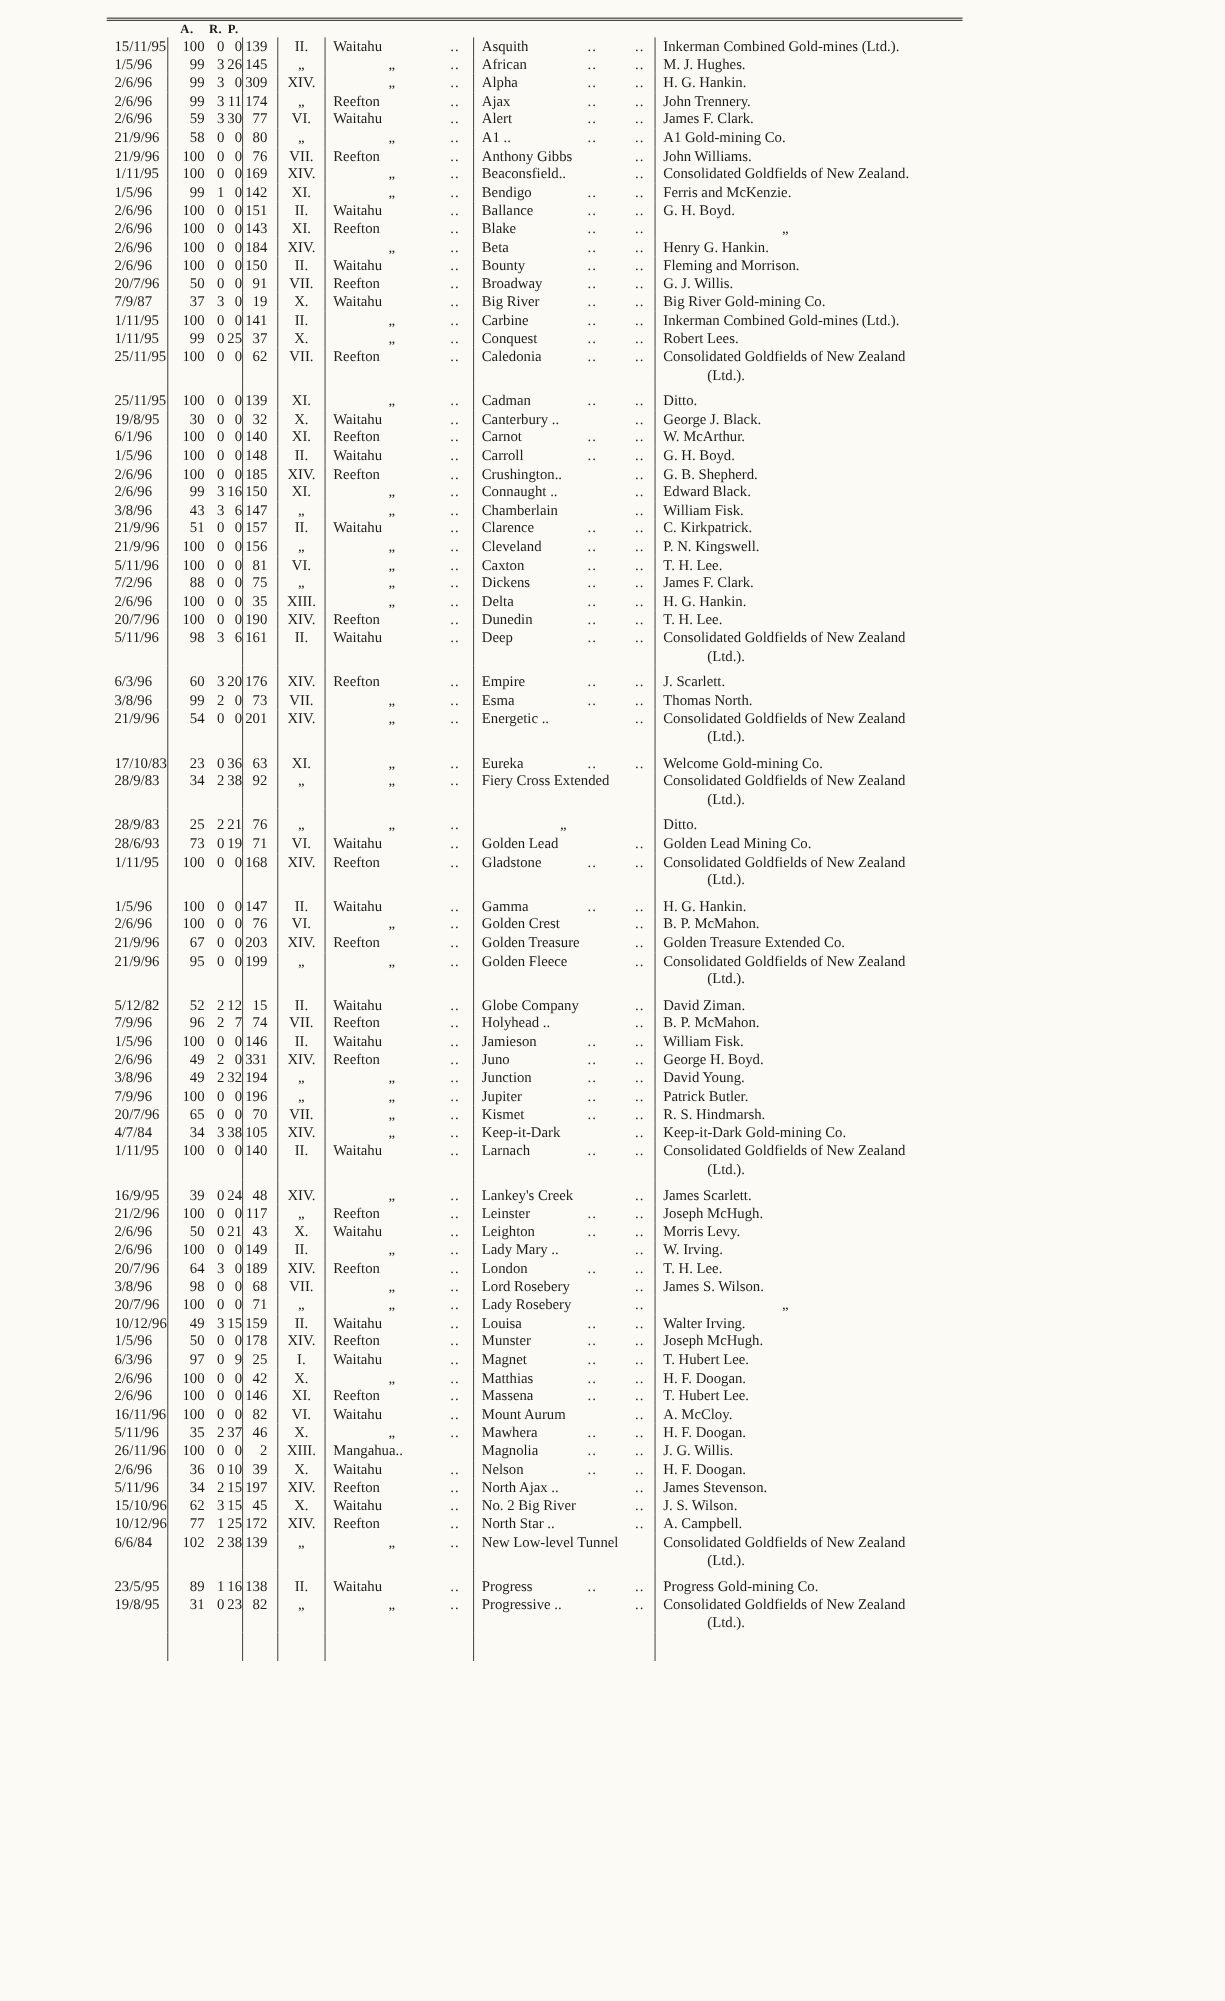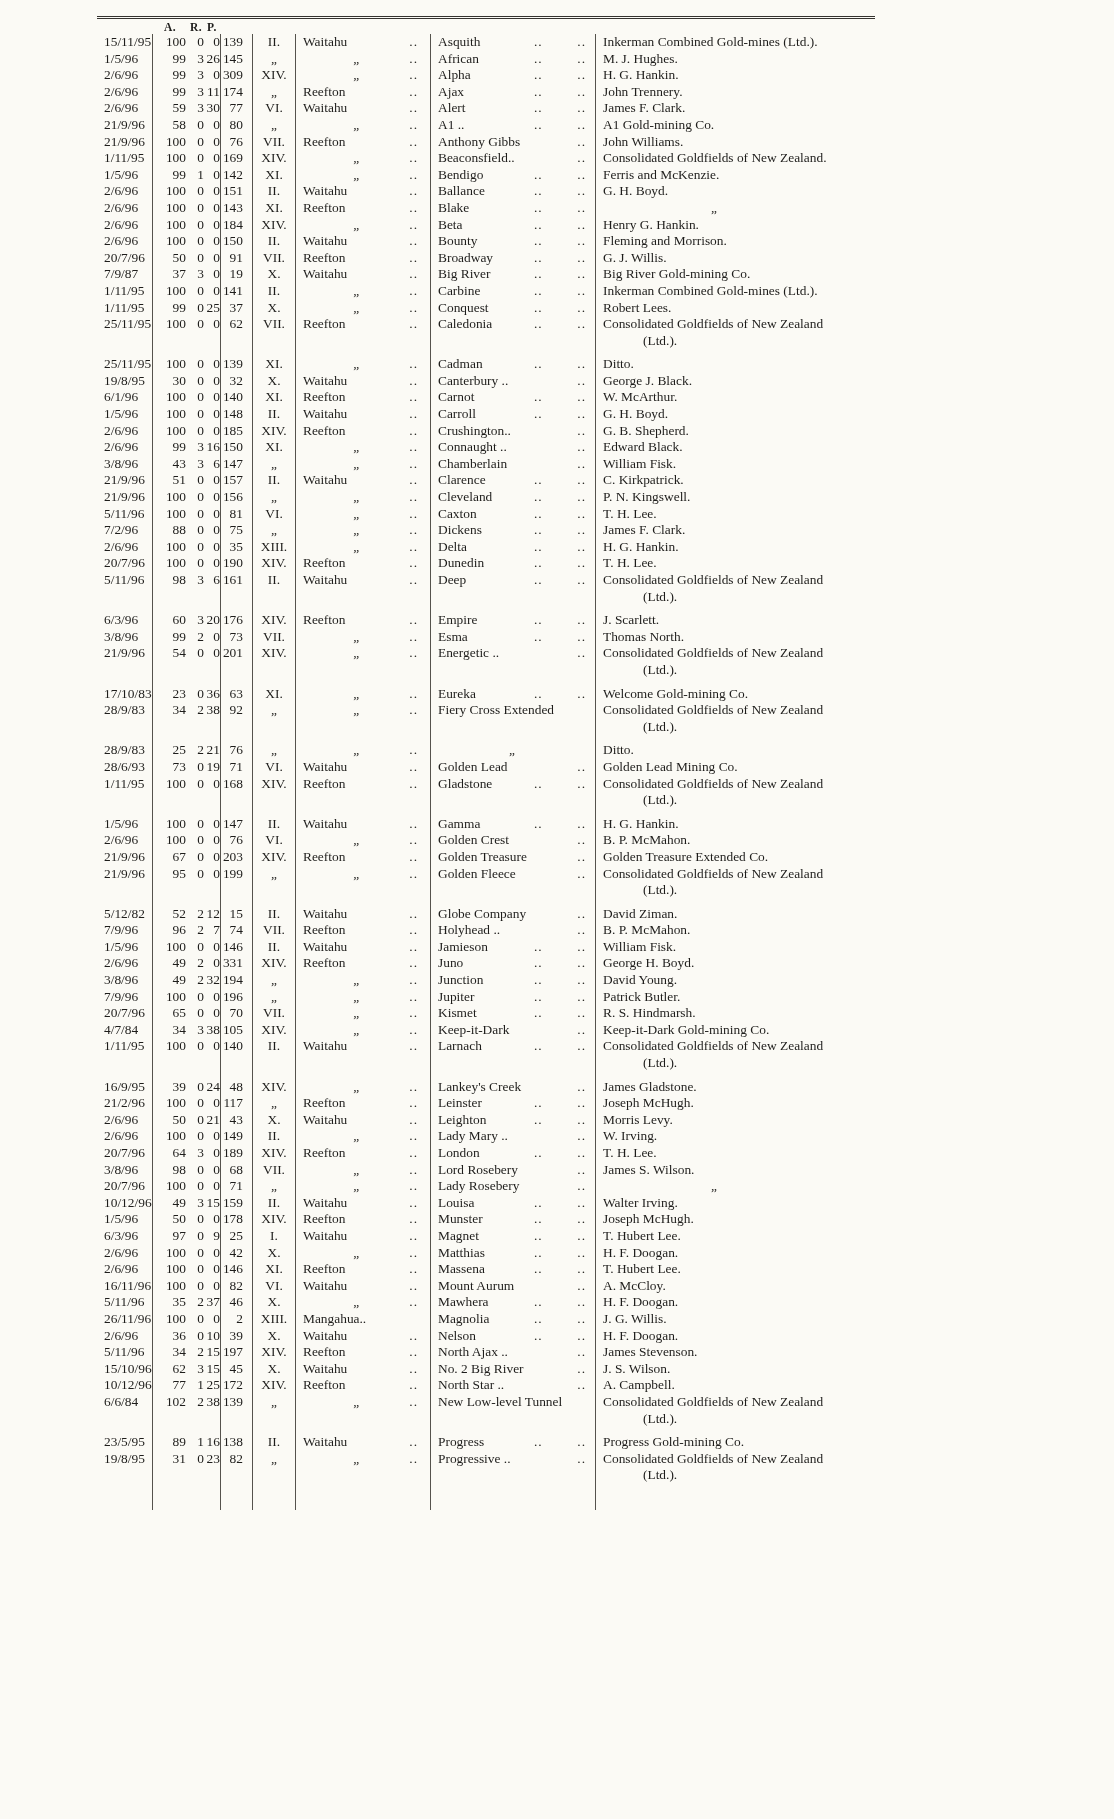--- a/index.html
+++ b/index.html
@@ -1230,21 +1230,21 @@
     <span class="cell svy ctr">
       <span class="nm">„</span>
               <span class="dots">..</span>
     </span>
     <span class="cell clm">
       <span class="nm">Lankey's Creek</span>
               <span class="dots d1"></span>
               <span class="dots d2">..</span>
     </span>
     <span class="cell own">
-      <span class="o1">James Gladstone.</span><span class="o2"></span>
+      <span class="o1">James Scarlett.</span><span class="o2"></span>
     </span>
   </div>
 
   <div class="row">
     <span class="cell date">21/2/96</span>
     <span class="cell aa">100</span>
     <span class="cell ar">0</span>
     <span class="cell ap">0</span>
     <span class="cell sec">117</span>
     <span class="cell blk">„</span>

